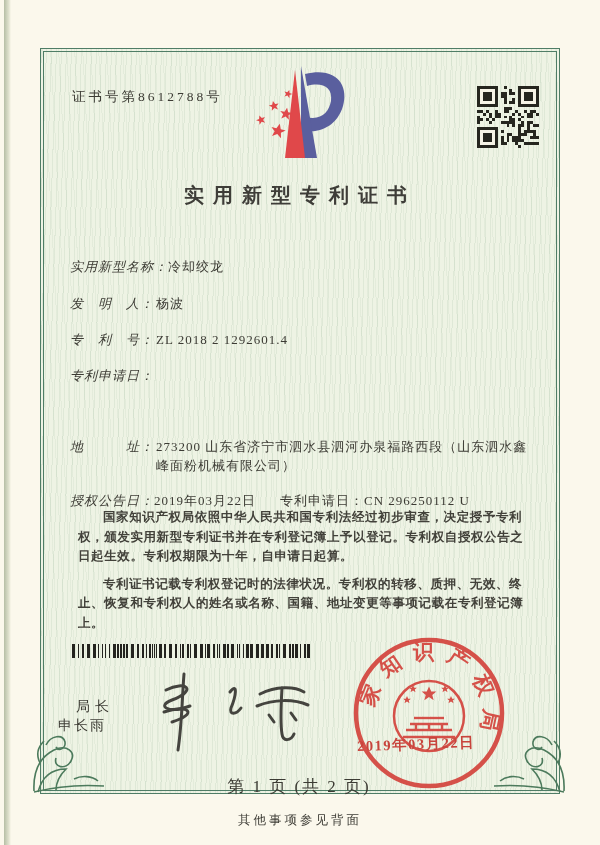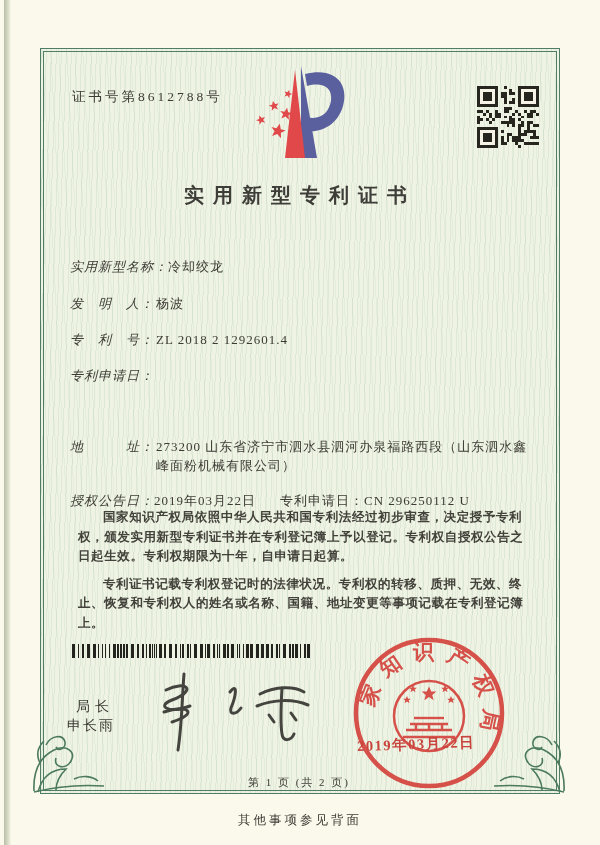--- a/index.html
+++ b/index.html
@@ -32,27 +32,27 @@
   .f0{top:257px}.f1{top:294px}.f2{top:330px}.f3{top:366px}.f4{top:402px}.f5{top:437px}.f6{top:491px}
   .f6 .label{min-width:0;}
   .f6 .label2{margin-left:24px;white-space:nowrap;}
   .f6 .gvalue{white-space:nowrap;}
   .paras{position:absolute;left:70px;top:500px;width:464px;
     font-size:12.5px;line-height:19.5px;letter-spacing:.6px;color:#42413a;}
   .paras p{margin:8px;text-indent:2em;font-weight:bold;}
   .barcode{position:absolute;left:72px;top:644px;width:240px;height:14px;display:flex;}
   .barcode i{background:#24241f;flex:none;height:100%;}
   .director-label{position:absolute;left:76px;top:698px;font-size:14px;letter-spacing:5px;}
-  .director-name{position:absolute;left:67px;top:717px;font-size:14px;letter-spacing:2px;}
+  .director-name{position:absolute;left:58px;top:717px;font-size:14px;letter-spacing:2px;}
   .signature{position:absolute;left:140px;top:662px;width:195px;height:98px;}
   .seal{position:absolute;left:350px;top:634px;width:158px;height:158px;opacity:.93;}
   .seal-date{position:absolute;left:357px;top:735px;font-size:14.5px;color:#c8443c;
     letter-spacing:1.5px;transform:rotate(-2deg);font-weight:bold;}
   .page-num{position:absolute;left:40px;top:775px;width:518px;text-align:center;
-    font-size:11px;letter-spacing:2px;}
+    font-size:17px;letter-spacing:2px;}
   .back-note{position:absolute;left:0;top:812px;width:600px;text-align:center;
     font-size:12.5px;letter-spacing:3px;}
   .flourish{position:absolute;width:76px;height:76px;}
   .fl-left{left:30px;top:719px;}
   .fl-right{left:492px;top:719px;transform:scaleX(-1);}
 </style>
 </head>
 <body>
 
 <div class="page">

